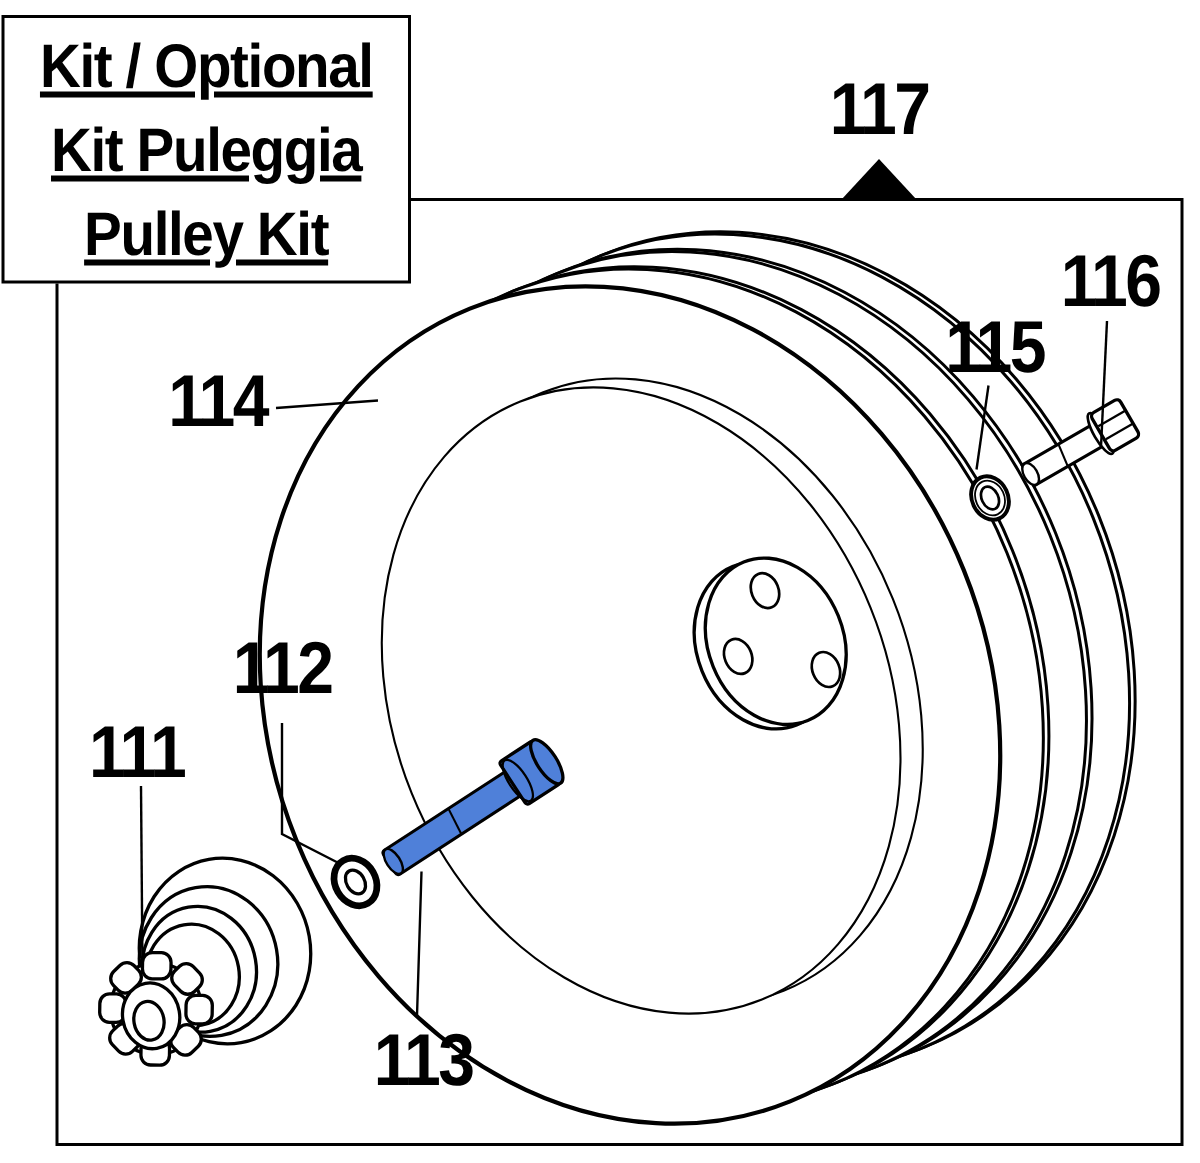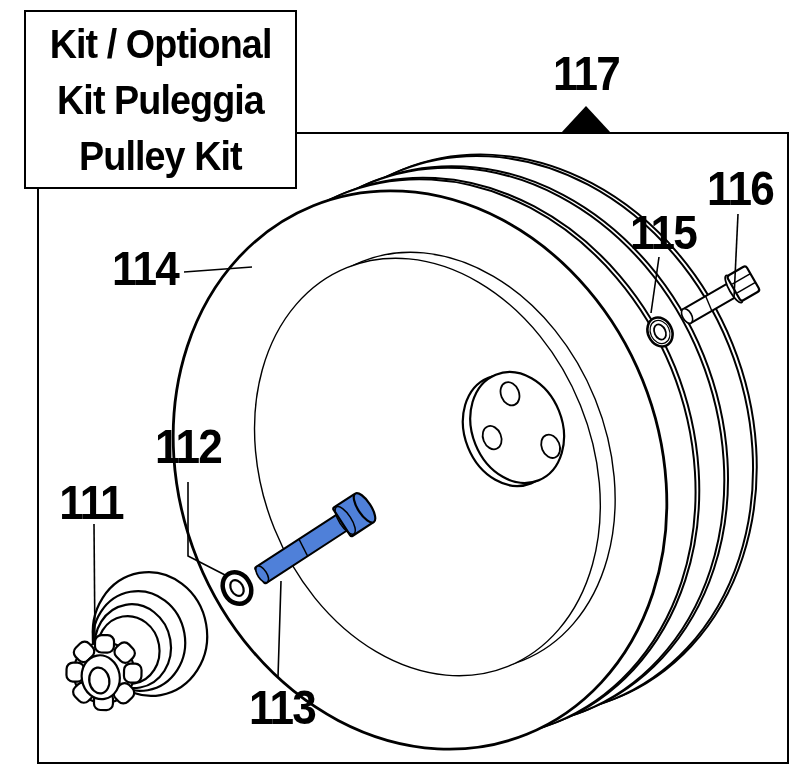--- a/index.html
+++ b/index.html
@@ -1,22 +1,22 @@
 <!DOCTYPE html>
 <html><head>
 <meta charset="utf-8">
 <style>
   html,body{margin:0;padding:0;background:#ffffff;}
   .stage{position:relative;width:800px;height:775px;background:#fff;overflow:hidden;
          font-family:"Liberation Sans",sans-serif;}
   .stage svg{position:absolute;left:0;top:0;}
-  .title-box{position:absolute;left:24px;top:10px;width:273px;height:179px;
+  .title-box{position:absolute;left:1px;top:10px;width:273px;height:179px;
              background:#fff;border:2px solid #000;box-sizing:border-box;
              display:flex;flex-direction:column;justify-content:center;align-items:center;
-             z-index:3;}
+             z-index:3;text-decoration:underline;}
   .title-line{font-size:41px;font-weight:700;line-height:56px;color:#000;
               letter-spacing:-1px;white-space:nowrap;transform:scaleX(0.92);}
   .part-label{position:absolute;z-index:4;color:#000;font-weight:700;font-size:49px;
               letter-spacing:-2px;white-space:nowrap;
               transform:translate(-50%,-50%) scaleX(0.9);}
   .rim{fill:#fff;stroke:#000;stroke-width:2;}
   .rim-front{fill:#fff;stroke:#000;stroke-width:2.8;}
   .thin{stroke:#000;stroke-width:1.4;}
   .hub{fill:#fff;stroke:#000;stroke-width:2.2;}
   .hole{fill:#fff;stroke:#000;stroke-width:1.8;}

